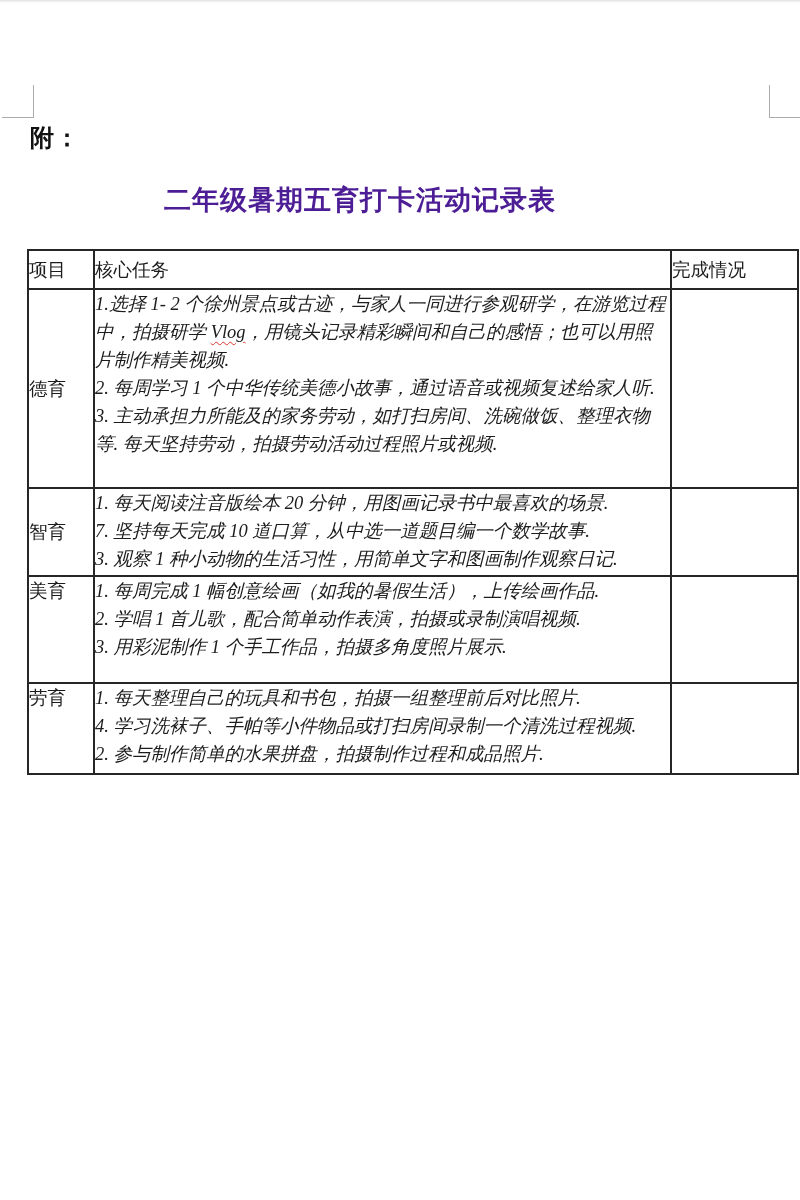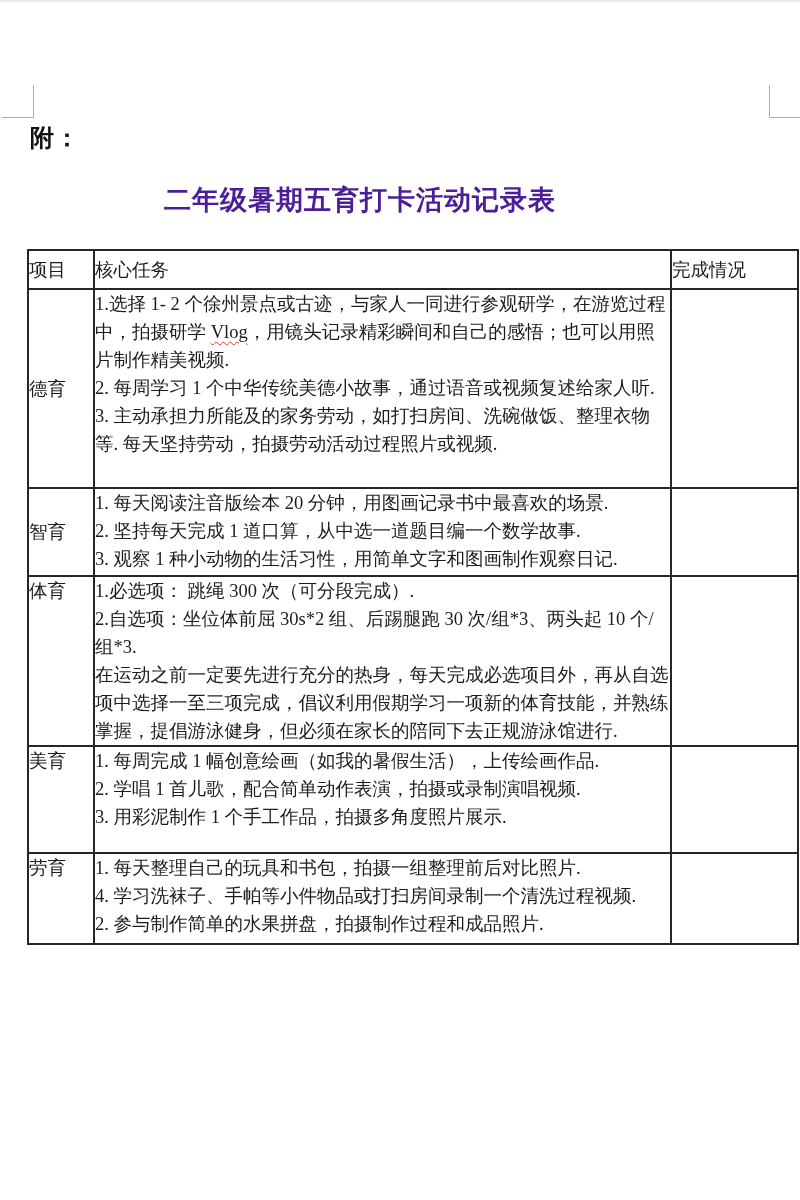--- a/index.html
+++ b/index.html
@@ -87,21 +87,21 @@
   tr.hdr th { vertical-align: middle; }
   th.h-cat  { text-align: center; border-radius: 8px; }
   th.h-task { padding-left: 11px; margin-left: 13px; }
   th.h-done { text-align: center; }
 
   td.cat {
     text-align: center;
     padding-top: 5px;
   }
   td.cat.v-mid { vertical-align: middle; padding-top: 0; }
-  td.tasks { padding: 3px 10px 3px 11px; }
+  td.tasks { padding: 3px 10px 3px 11px; font-style: italic; }
   td.tasks p { margin: 0; }
   td.done {}
 
   tr.r-deyu  { height: 199px; }
   tr.r-zhiyu { height: 88px; }
   tr.r-tiyu  { height: 168px; }
   tr.r-meiyu { height: 107px; }
   tr.r-laoyu { height: 91px; }
 
   .misspell {
@@ -146,35 +146,26 @@
         <p>2. 每周学习 1 个中华传统美德小故事，通过语音或视频复述给家人听.</p>
         <p>3. 主动承担力所能及的家务劳动，如打扫房间、洗碗做饭、整理衣物等. 每天坚持劳动，拍摄劳动活动过程照片或视频.</p>
       </td>
       <td class="done"></td>
     </tr>
 
     <tr class="r-zhiyu">
       <td class="cat v-mid">智育</td>
       <td class="tasks">
         <p>1. 每天阅读注音版绘本 20 分钟，用图画记录书中最喜欢的场景.</p>
-        <p>2. 坚持每天完成 1 道口算，从中选一道题目编一个数学故事.</p>
+        <p>7. 坚持每天完成 10 道口算，从中选一道题目编一个数学故事.</p>
         <p>3. 观察 1 种小动物的生活习性，用简单文字和图画制作观察日记.</p>
       </td>
       <td class="done"></td>
     </tr>
 
-    <tr class="r-tiyu">
-      <td class="cat">体育</td>
-      <td class="tasks">
-        <p>1.必选项： 跳绳 300 次（可分段完成）.</p>
-        <p>2.自选项：坐位体前屈 30s*2 组、后踢腿跑 30 次/组*3、两头起 10 个/组*3.</p>
-        <p>在运动之前一定要先进行充分的热身，每天完成必选项目外，再从自选项中选择一至三项完成，倡议利用假期学习一项新的体育技能，并熟练掌握，提倡游泳健身，但必须在家长的陪同下去正规游泳馆进行.</p>
-      </td>
-      <td class="done"></td>
-    </tr>
 
     <tr class="r-meiyu">
       <td class="cat">美育</td>
       <td class="tasks">
         <p>1. 每周完成 1 幅创意绘画（如我的暑假生活），上传绘画作品.</p>
         <p>2. 学唱 1 首儿歌，配合简单动作表演，拍摄或录制演唱视频.</p>
         <p>3. 用彩泥制作 1 个手工作品，拍摄多角度照片展示.</p>
       </td>
       <td class="done"></td>
     </tr>

